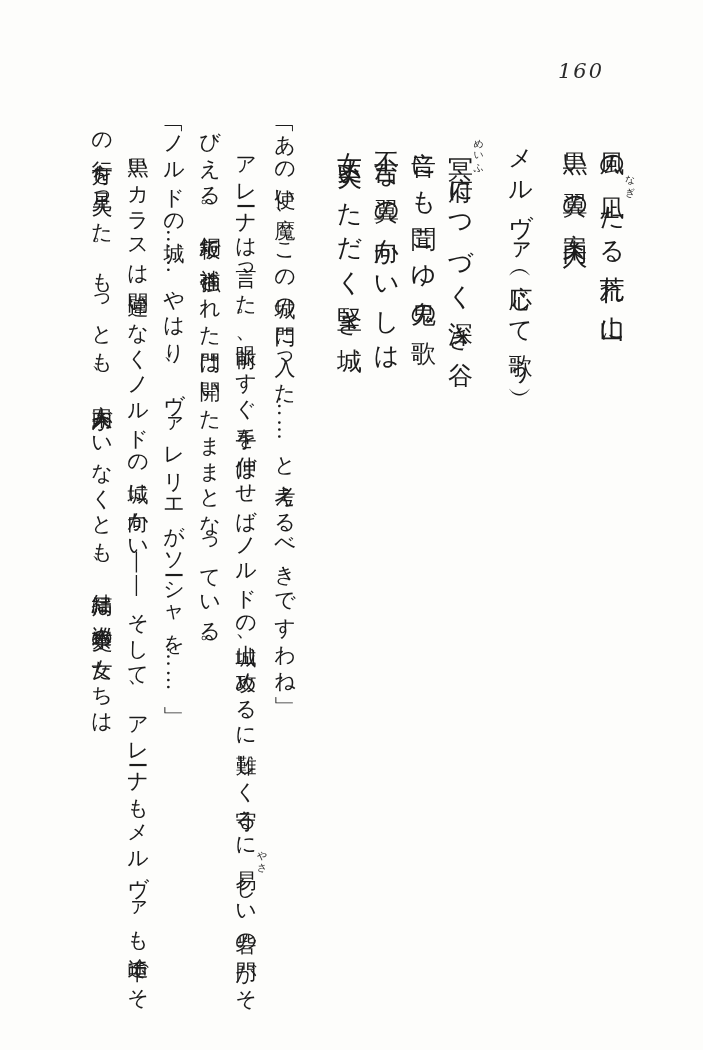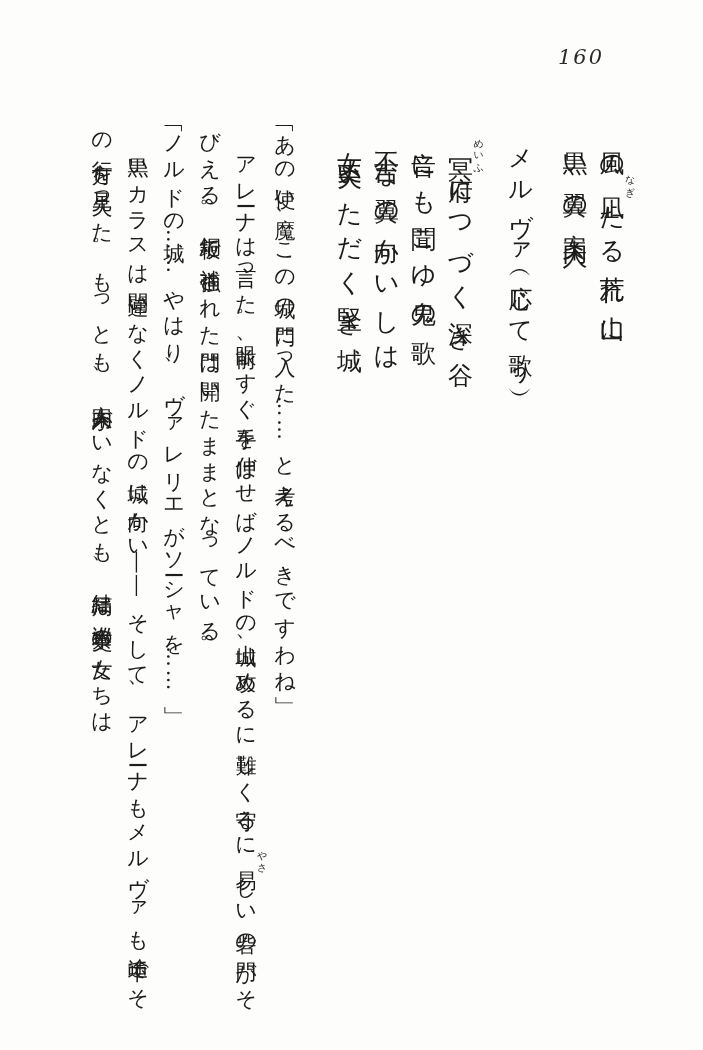--- a/index.html
+++ b/index.html
@@ -8,21 +8,21 @@
     width: 703px;
     height: 1050px;
     position: relative;
     overflow: hidden;
     background: #fdfdfb;
     color: #1c1c1c;
     font-family: "DejaVu Serif", "Liberation Serif", serif;
   }
   .page-number {
     position: absolute;
-    top: 45px;
+    top: 59px;
     left: 558px;
     font-size: 21px;
     font-style: italic;
     letter-spacing: 2px;
     color: #2a2a2a;
   }
   .content {
     position: absolute;
     top: 118px;
     right: 68px;

